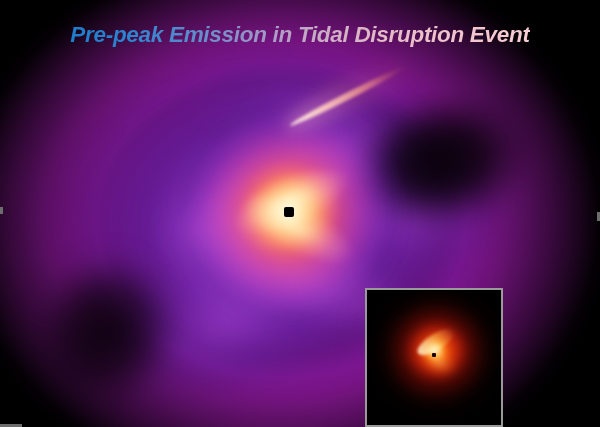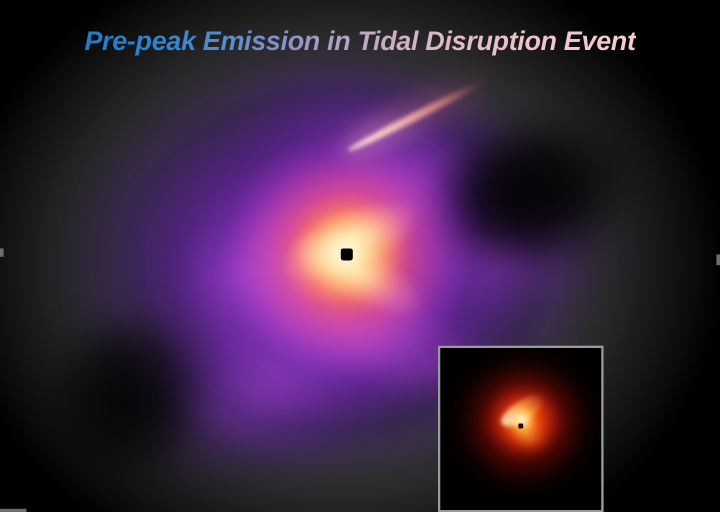--- a/index.html
+++ b/index.html
@@ -7,21 +7,21 @@
     padding: 0;
     background: #000000;
   }
   body {
     font-family: "Liberation Sans", sans-serif;
   }
   #figure {
     position: relative;
     width: 600px;
     height: 427px;
-    background: #404040;
+    background: #a21caf;
     overflow: hidden;
   }
 
   
   #title-bar {
     position: absolute;
     left: 0; top: 22px;
     width: 600px;
     text-align: center;
     z-index: 60;

